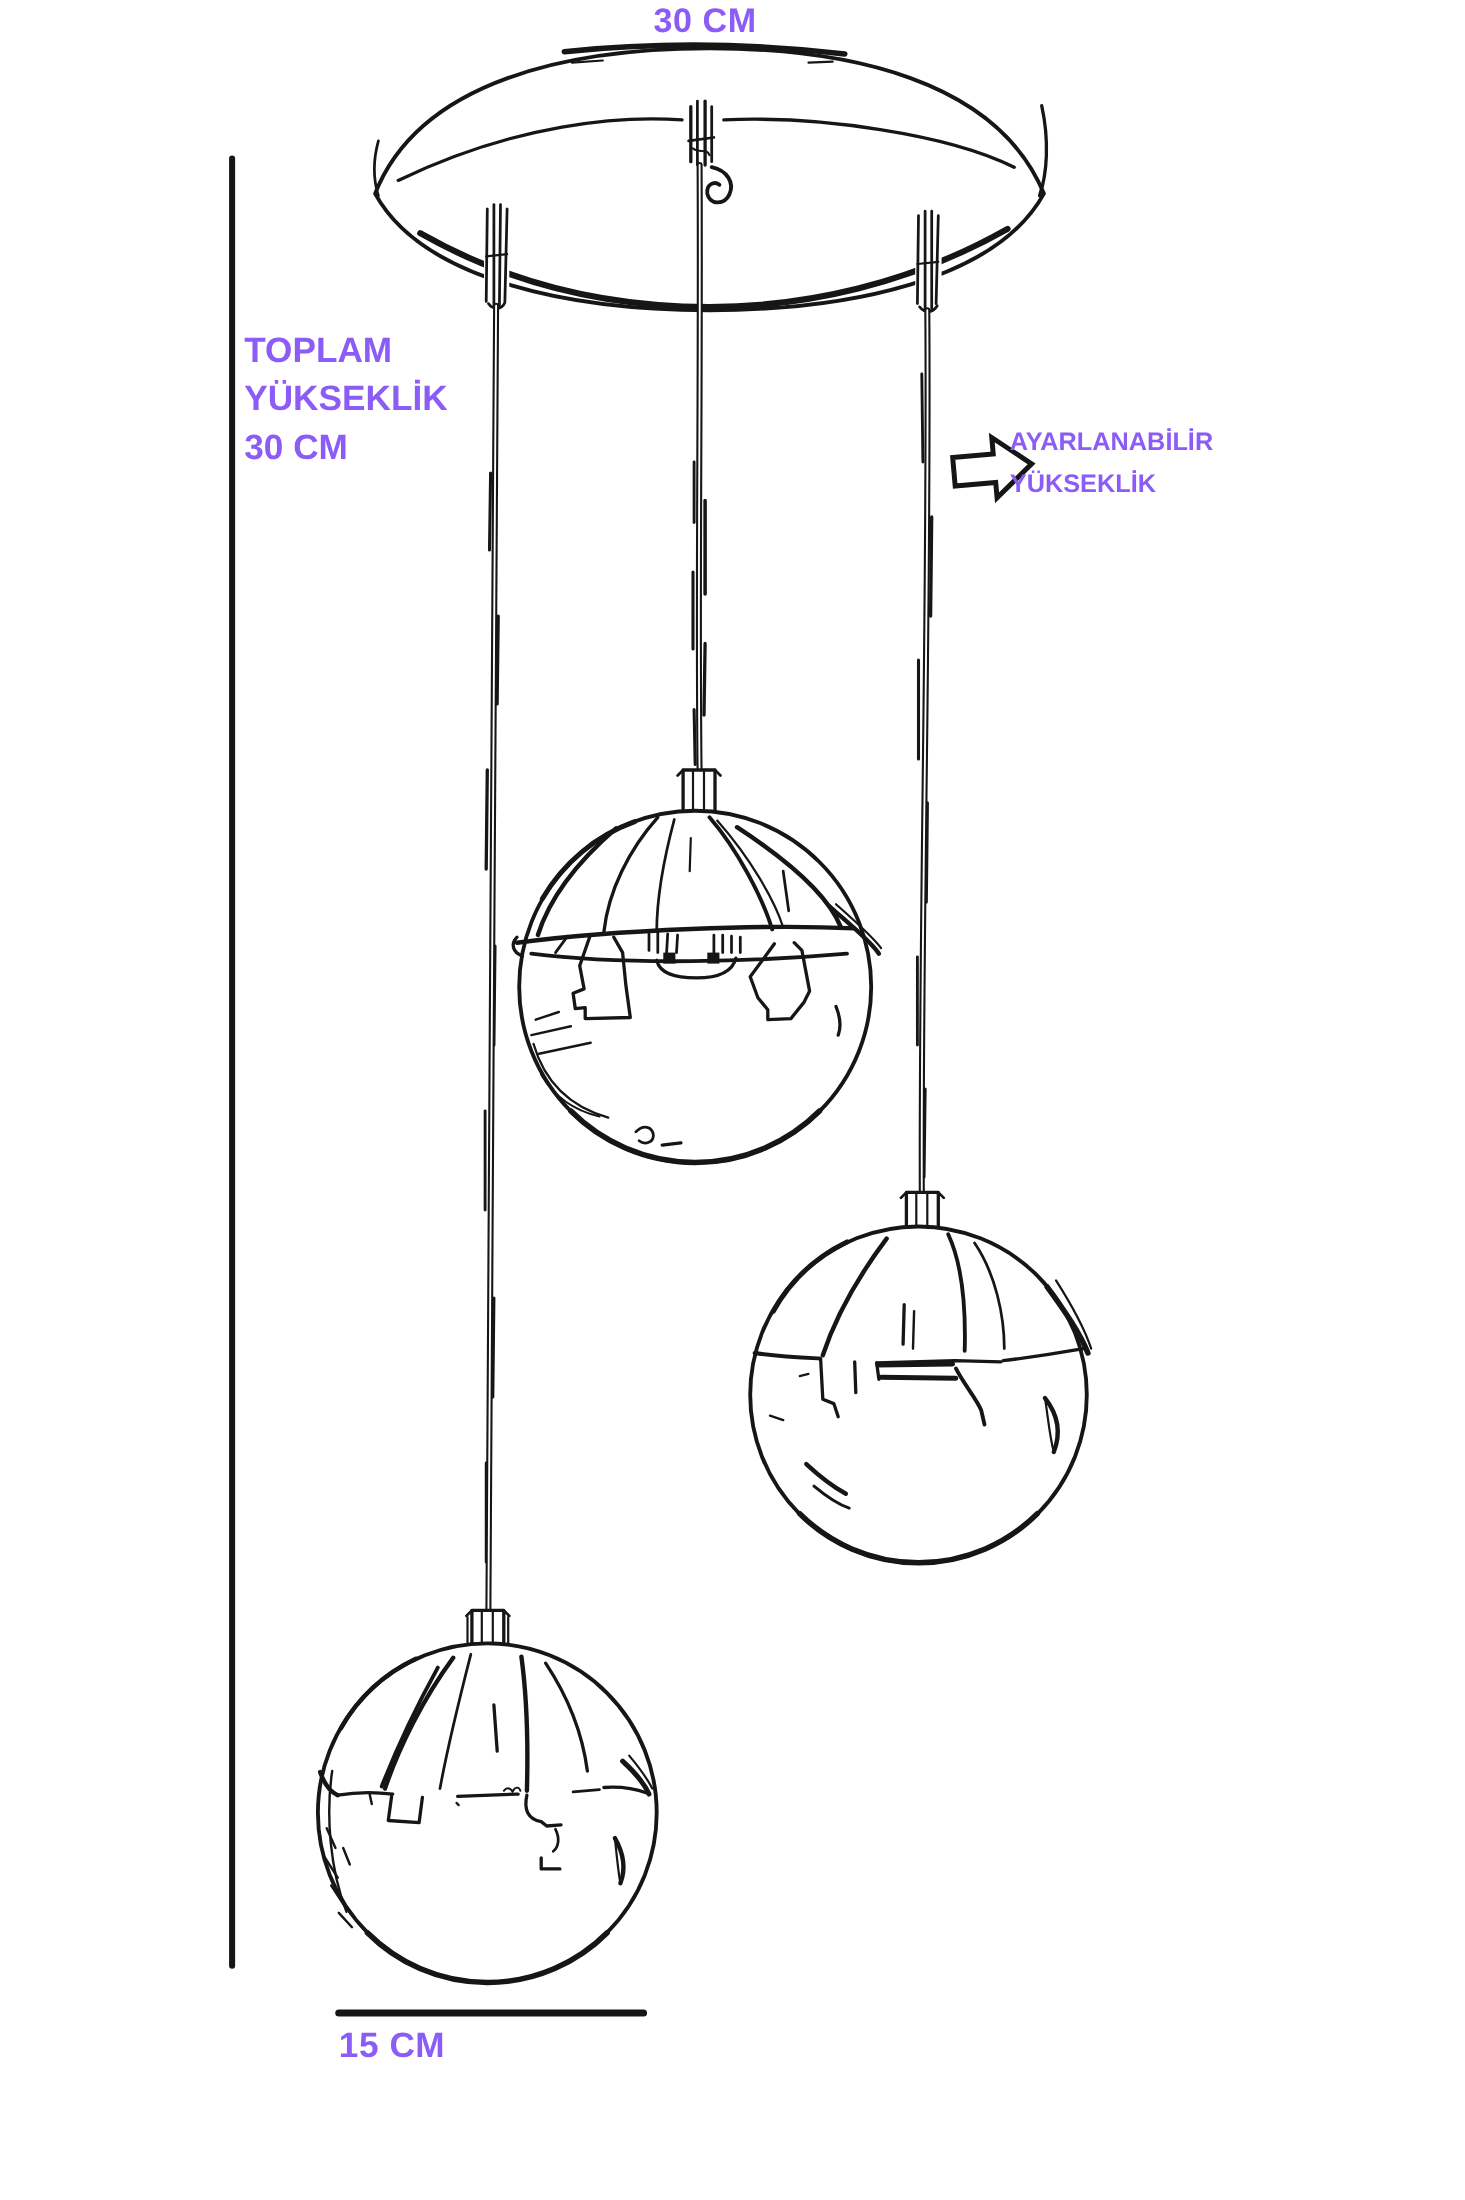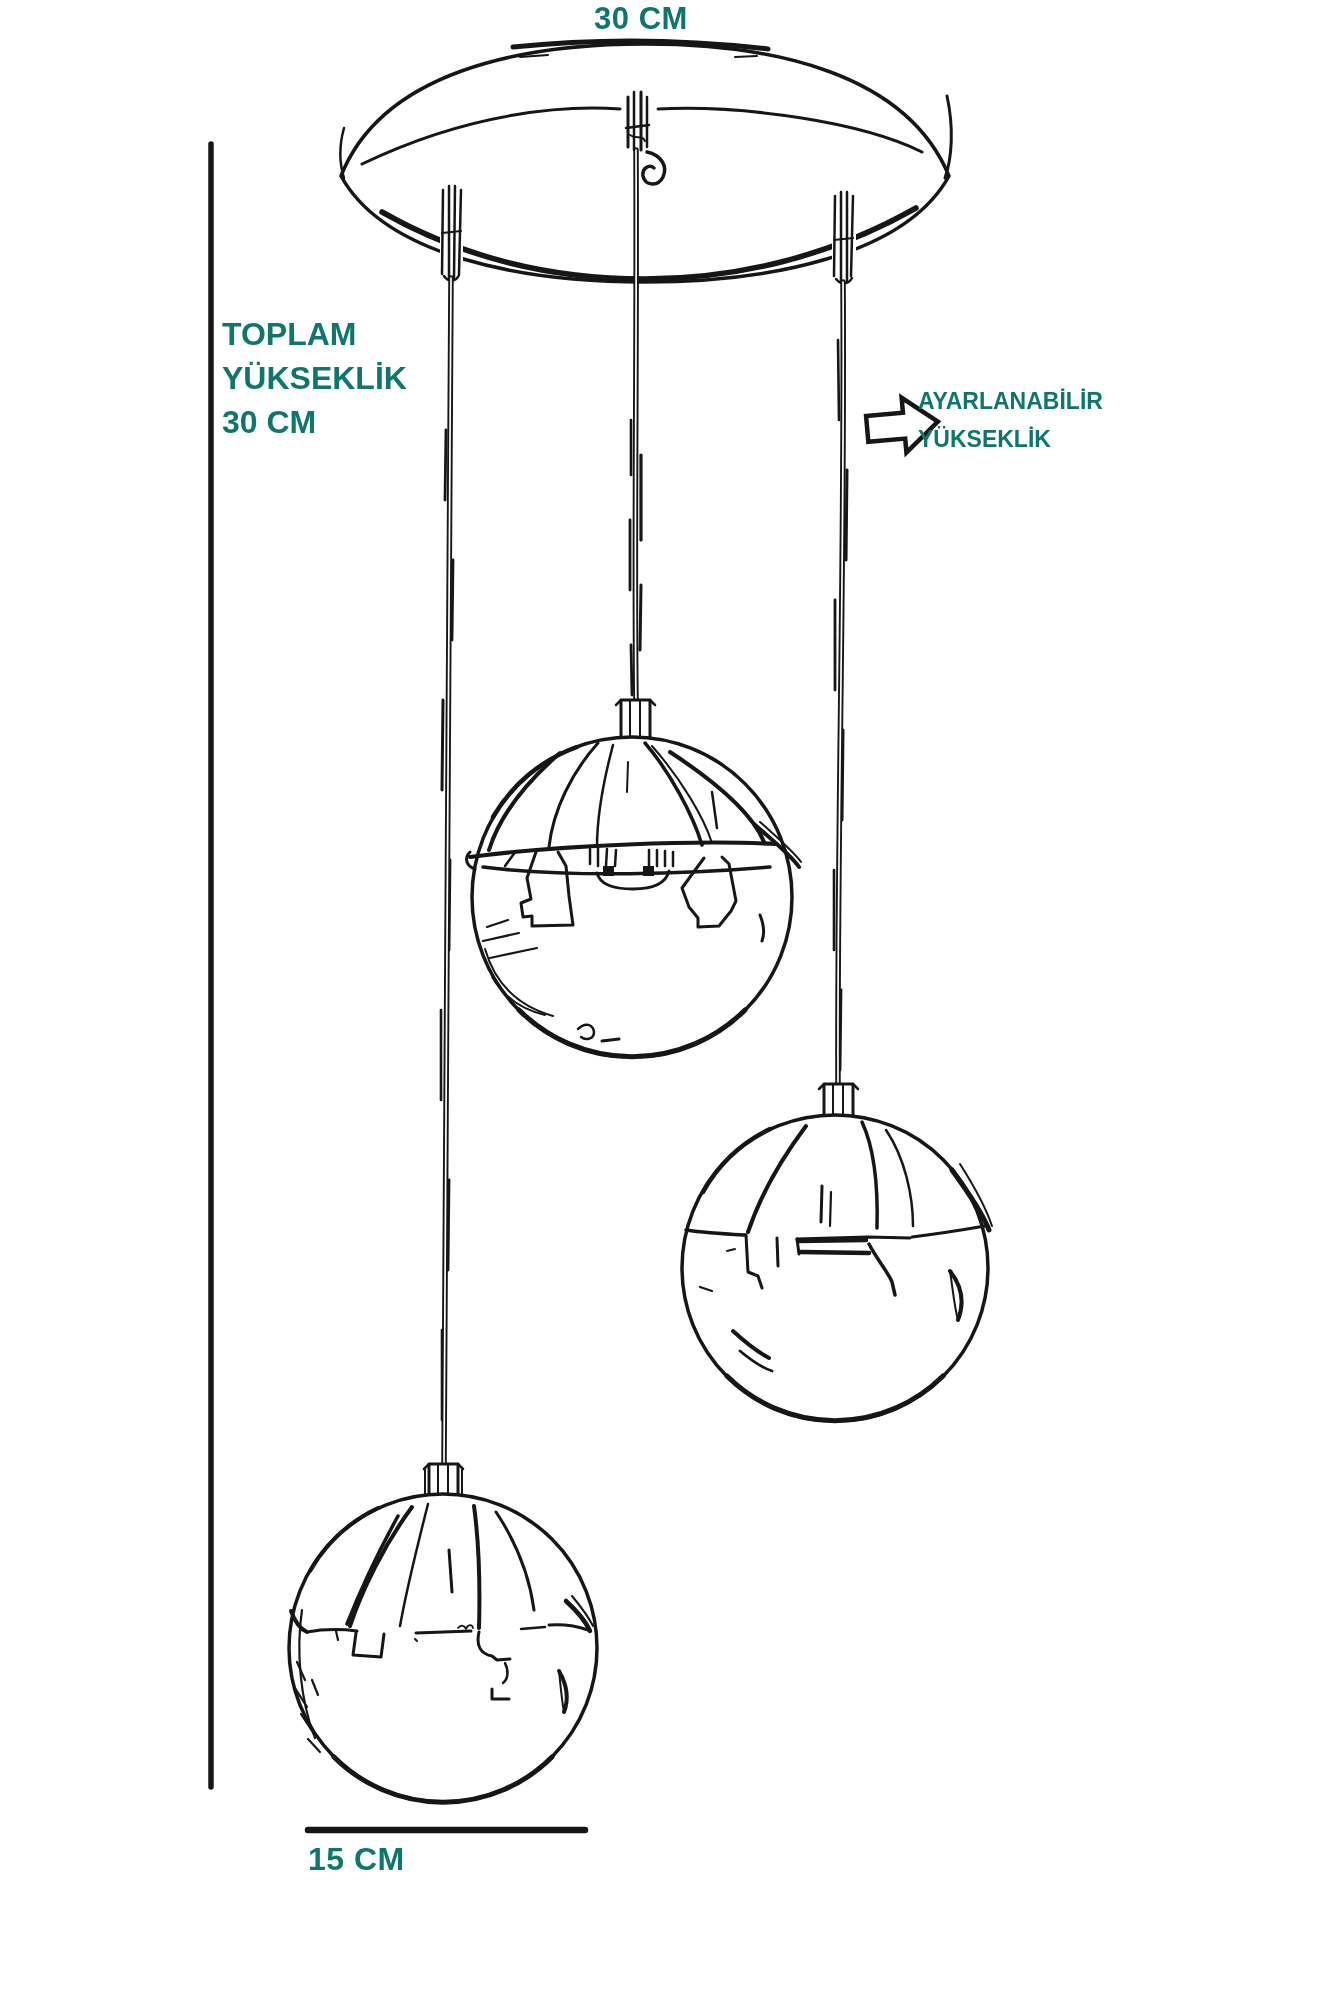--- a/index.html
+++ b/index.html
@@ -7,27 +7,27 @@
     position: relative;
     width: 1332px;
     height: 2000px;
     background: #ffffff;
     font-family: "Liberation Sans", sans-serif;
     overflow: hidden;
   }
   .stage svg { position: absolute; left: 0; top: 0; }
   .lbl {
     position: absolute;
-    color: #0f766e;
+    color: #8b5cf6;
     font-weight: bold;
     white-space: nowrap;
   }
   .lbl span { display: block; }
   .lbl-top   { left: 513px; top: 1px;   width: 256px; text-align: center; font-size: 31px; letter-spacing: 0.5px; }
-  .lbl-left  { left: 222px; top: 312px; font-size: 32px; line-height: 44px; }
+  .lbl-left  { left: 222px; top: 296px; font-size: 32px; line-height: 44px; }
   .lbl-right { left: 918px; top: 382px; font-size: 23px; line-height: 38px; }
   .lbl-bottom{ left: 308px; top: 1841px; width: 277px; font-size: 32px; letter-spacing: 0.5px; }
 </style>
 </head>
 <body>
 
 <div class="stage">
 
 <svg width="1332" height="2000" viewBox="0 0 1332 2000" fill="none" stroke="#161616" stroke-linecap="round" stroke-linejoin="round">
 

